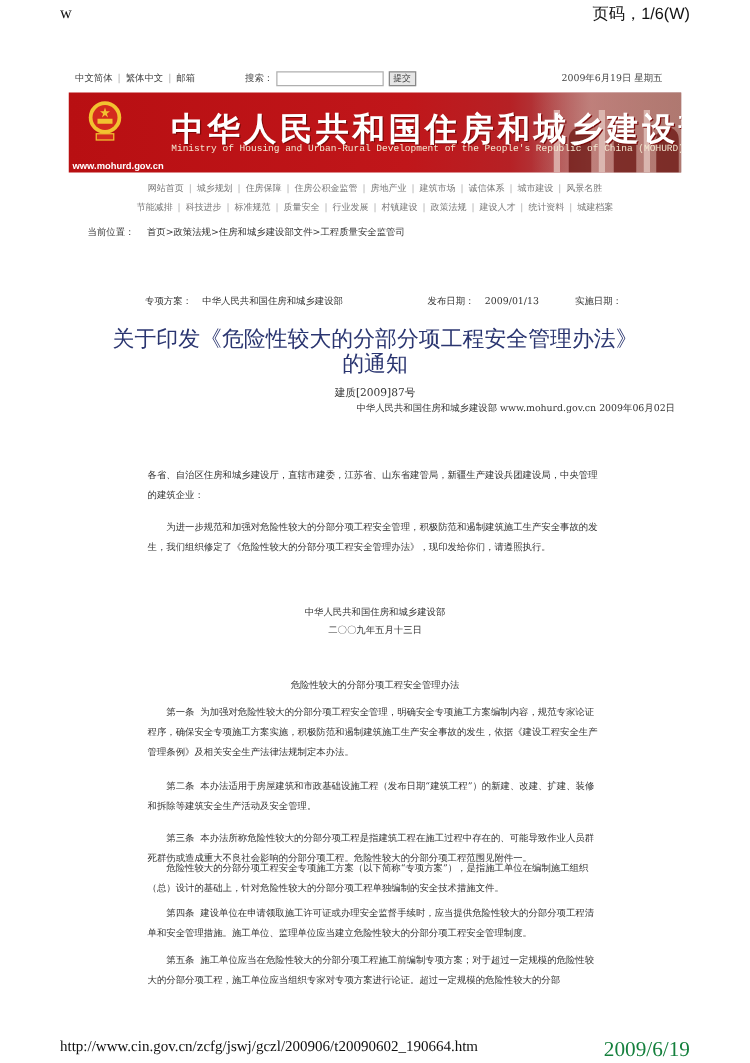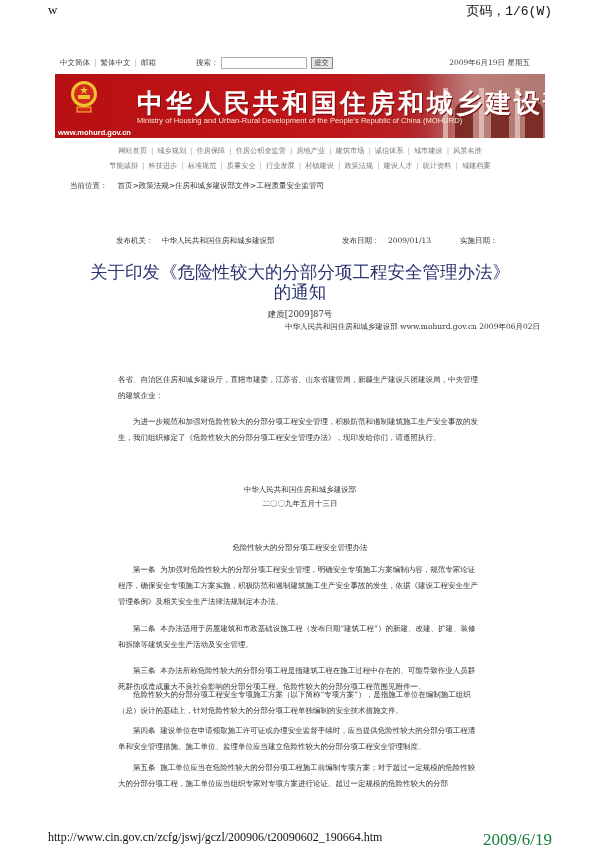--- a/index.html
+++ b/index.html
@@ -2,40 +2,40 @@
 <html><head>
 <meta charset="utf-8">
 <style>
   html, body { margin: 0; padding: 0; }
   body {
     width: 600px; height: 850px; background: #ffffff; position: relative; overflow: hidden;
     font-family: "DejaVu Serif", "Liberation Serif", serif; color: #222;
   }
   .abs { position: absolute; }
   .print-header-left { left: 48px; top: 2px; font-size: 13px; color: #111; font-family: "Liberation Serif", serif; }
-  .print-header-right { right: 48px; top: 2px; font-size: 13px; color: #111; font-family: Liberation Mono, monospace; }
+  .print-header-right { right: 48px; top: 2px; font-size: 13px; color: #111; font-family: Liberation Sans, sans-serif; }
 
   .topbar { left: 60px; top: 55px; width: 490px; height: 16px; font-size: 7.5px; color: #444; display: flex; align-items: center; }
   .topbar .lang a { color: #444; text-decoration: none; }
   .topbar .sep { color: #aaa; margin: 0 4px; }
   .topbar .search-label { margin-left: 40px; }
   .topbar .search-input { width: 84px; height: 10px; border: 1px solid #b0b0b0; margin-left: 2px; padding: 0; font-size: 7px; background: #fff; }
   .topbar .search-btn { margin-left: 4px; height: 12px; font-size: 7px; padding: 0 3px; border: 1px solid #888; background: #e6e6e6; color: #333; line-height: 10px; font-family: "DejaVu Serif", serif; }
   .topbar .date { margin-left: auto; margin-right: 20px; }
 
   .banner { left: 55px; top: 74px; width: 490px; height: 64px;
     background: linear-gradient(90deg, #b80f12 0%, #c0161a 55%, #b62125 72%, #a8585a 85%, #8c4a46 100%);
     overflow: hidden; }
   .banner .building { position: absolute; right: 0; top: 0; width: 120px; height: 64px;
     background: linear-gradient(90deg, rgba(180,20,25,0) 0%, rgba(210,160,150,0.55) 40%, rgba(190,140,130,0.7) 100%); }
   .banner .arch { position: absolute; bottom: 0; width: 18px; height: 36px; border-radius: 9px 9px 0 0; background: #6b1410; opacity: 0.75; }
   .banner .pillar { position: absolute; bottom: 0; width: 5px; height: 50px; background: #e8cfc8; opacity: 0.7; }
   .emblem { position: absolute; left: 14px; top: 6px; width: 30px; height: 34px; }
   .banner-title { position: absolute; left: 82px; top: 12px; font-family: "DejaVu Sans", sans-serif; font-weight: bold; font-size: 26px; color: #ffffff; letter-spacing: 3px; white-space: nowrap; text-shadow: 1px 1px 0 #7a0a0a; }
-  .banner-sub { position: absolute; left: 82px; top: 42px; font-family: Liberation Sans, sans-serif; font-size: 7.6px; color: #f3e7d0; white-space: nowrap; }
+  .banner-sub { position: absolute; left: 82px; top: 42px; font-family: Liberation Mono, monospace; font-size: 7.6px; color: #f3e7d0; white-space: nowrap; }
   .banner-url { position: absolute; left: 3px; top: 54px; font-family: "Liberation Sans", sans-serif; font-size: 7.5px; color: #ffffff; font-weight: bold; }
 
   .nav { left: 55px; width: 490px; text-align: center; font-size: 7.2px; color: #777; white-space: nowrap; }
   .nav1 { top: 146px; }
   .nav2 { top: 161px; }
   .nav a { color: #777; text-decoration: none; margin-top: 28px; }
   .nav .sep { color: #aaa; margin: 0 4px; }
 
   .breadcrumb { left: 70px; top: 181px; font-size: 7.5px; color: #333; white-space: nowrap; }
   .breadcrumb .label { margin-right: 10px; }
@@ -94,21 +94,21 @@
 </div>
 <div class="abs nav nav2">
   <a href="#">节能减排</a><span class="sep">|</span><a href="#">科技进步</a><span class="sep">|</span><a href="#">标准规范</a><span class="sep">|</span><a href="#">质量安全</a><span class="sep">|</span><a href="#">行业发展</a><span class="sep">|</span><a href="#">村镇建设</a><span class="sep">|</span><a href="#">政策法规</a><span class="sep">|</span><a href="#">建设人才</a><span class="sep">|</span><a href="#">统计资料</a><span class="sep">|</span><a href="#">城建档案</a>
 </div>
 
 <div class="abs breadcrumb">
   <span class="label">当前位置：</span><a href="#">首页</a><span>&gt;</span><a href="#">政策法规</a><span>&gt;</span><a href="#">住房和城乡建设部文件</a><span>&gt;</span><a href="#">工程质量安全监管司</a>
 </div>
 
 <div class="abs meta" style="left:116px">
-  <span>发布机关：</span>
+  <span>专项方案：</span>
   <span style="margin-left:6px">中华人民共和国住房和城乡建设部</span>
 </div>
 <div class="abs meta" style="left:342px">
   <span>发布日期：</span>
   <span style="margin-left:6px">2009/01/13</span>
 </div>
 <div class="abs meta" style="left:460px">实施日期：</div>
 
 <div class="abs doc-title l1">关于印发《危险性较大的分部分项工程安全管理办法》</div>
 <div class="abs doc-title l2">的通知</div>

